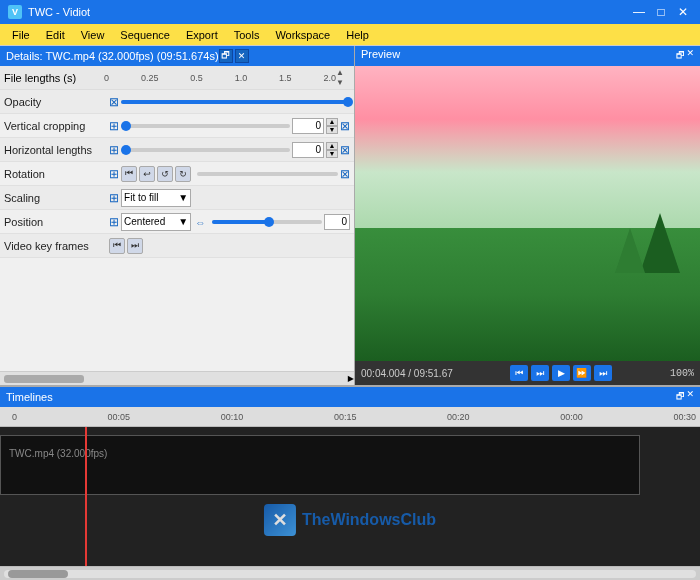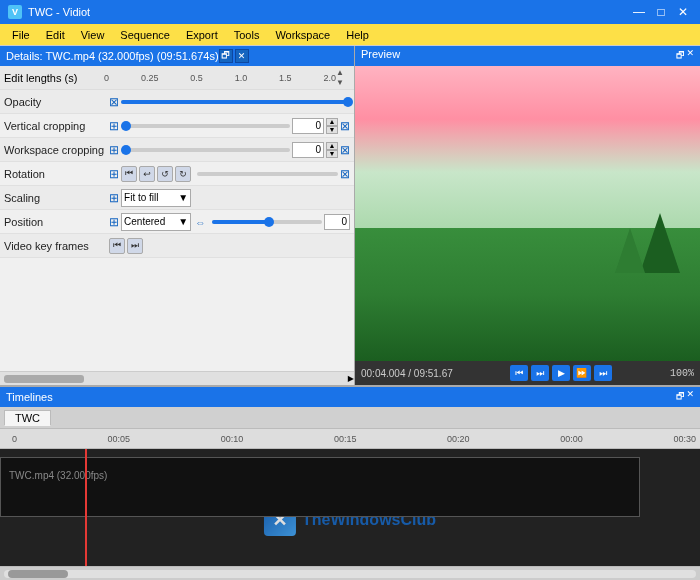--- a/index.html
+++ b/index.html
@@ -488,21 +488,21 @@
       <span>Details: TWC.mp4 (32.000fps) (09:51.674s)</span>
       <div class="details-close">
         <span>🗗</span>
         <span>✕</span>
       </div>
     </div>
 
     <div class="properties-area">
 
       <div class="fixed-lengths-row">
-        <div class="fl-label">Edit lengths (s)</div>
+        <div class="fl-label">File lengths (s)</div>
         <div class="fl-timeline">
           <div class="fl-ticks">
             <span>0</span>
             <span>0.25</span>
             <span>0.5</span>
             <span>1.0</span>
             <span>1.5</span>
             <span>2.0</span>
           </div>
         </div>
@@ -535,21 +535,21 @@
           <input class="num-input" type="text" value="0" style="">
           <div class="spin-btns">
             <div class="spin-btn">▲</div>
             <div class="spin-btn">▼</div>
           </div>
           <span style="color:#1565c0; font-size:12px;">⊠</span>
         </div>
       </div>
 
       <div class="prop-row">
-        <div class="prop-label">Workspace cropping</div>
+        <div class="prop-label">Horizontal lengths</div>
         <div class="prop-controls">
           <span style="color:#1565c0; font-size:12px;">⊞</span>
           <div class="slider-track">
             <div class="slider-fill" style="width:0%;"></div>
             <div class="slider-thumb" style="left:0%;"></div>
           </div>
           <input class="num-input" type="text" value="0" style="">
           <div class="spin-btns">
             <div class="spin-btn">▲</div>
             <div class="spin-btn">▼</div>
@@ -654,23 +654,20 @@
 
 <div class="timelines-area">
   <div class="timelines-header">
     <span>Timelines</span>
     <div style="display:flex; gap:2px;">
       <span style="font-size:9px; cursor:pointer;">🗗</span>
       <span style="font-size:9px; cursor:pointer;">✕</span>
     </div>
   </div>
 
-  <div class="timelines-tabs">
-    <div class="timeline-tab active">TWC</div>
-  </div>
 
   <div class="timeline-ruler">
     <div style="width:8px;"></div>
     <div class="ruler-marks">
       <span>0</span>
       <span>00:05</span>
       <span>00:10</span>
       <span>00:15</span>
       <span>00:20</span>
       <span>00:00</span>

